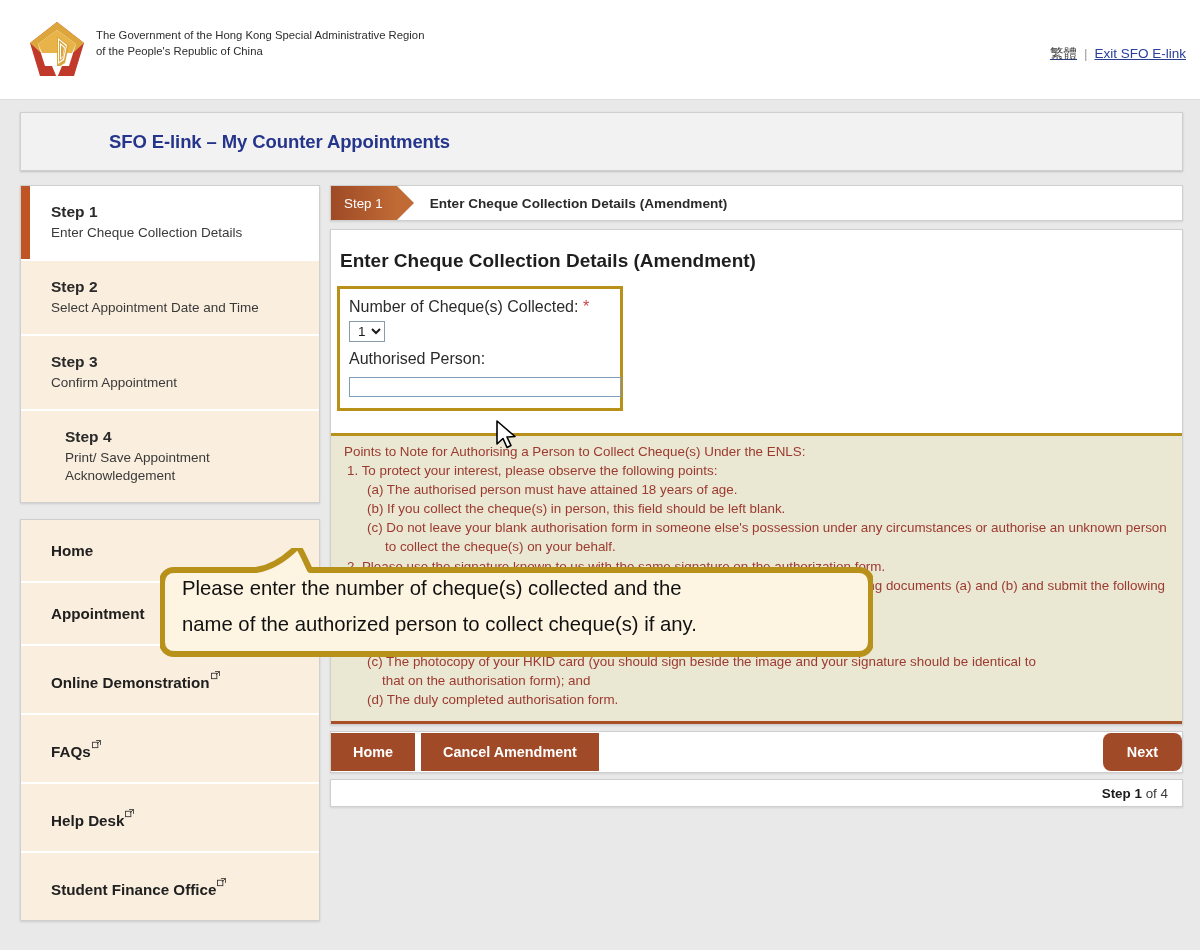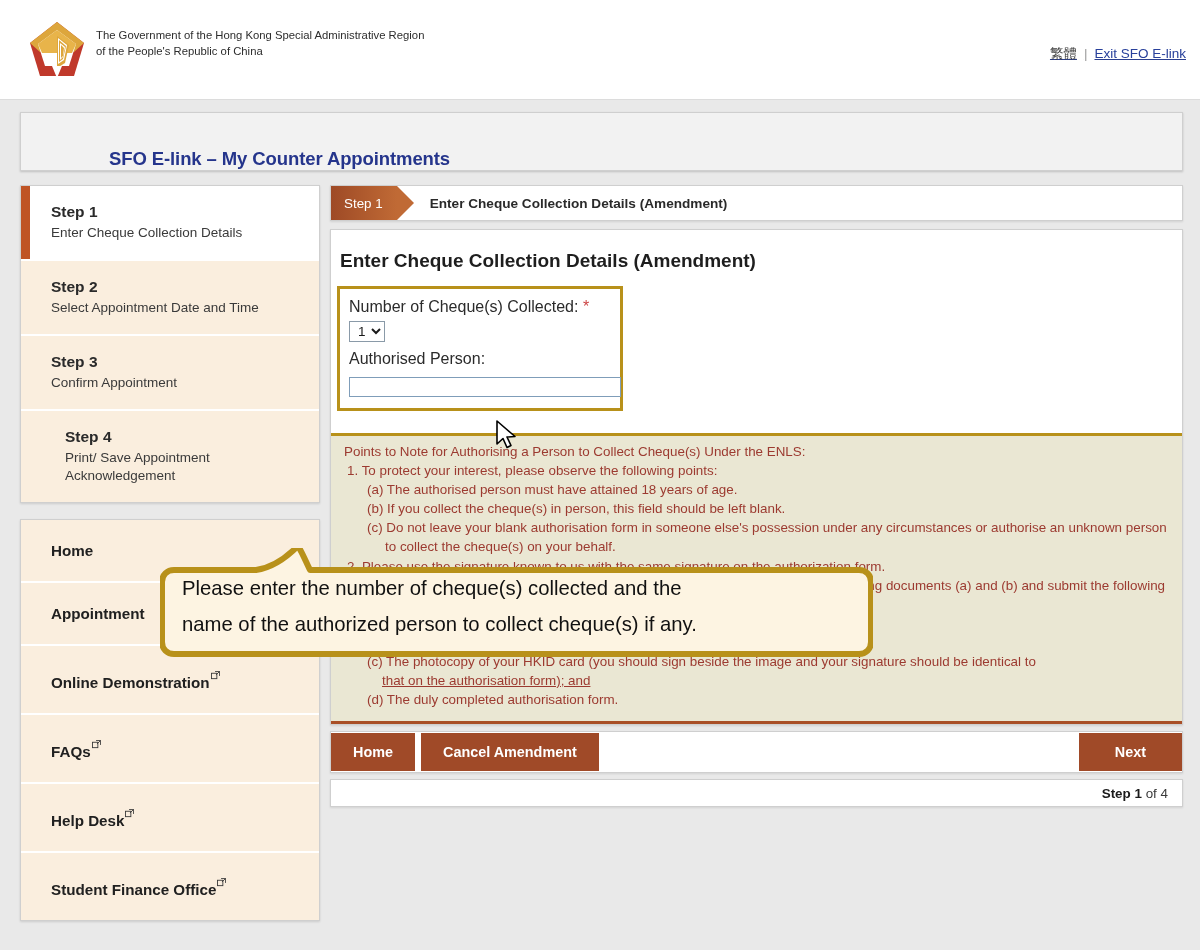--- a/index.html
+++ b/index.html
@@ -48,21 +48,21 @@
     background: #e9e9e9;
   }
 
   
   .banner {
     position: absolute; left: 20px; top: 12px;
     width: 1163px; height: 59px;
     background: #f2f2f2;
     border: 1px solid #cfcfcf;
     box-shadow: 0 1px 2px rgba(0,0,0,.18);
-    display: flex; align-items: flex-end;
+    display: flex; align-items: center;
   }
   .banner-accent { width: 52px; background: #e2a940; }
   .banner-title {
     flex: 1; display: flex; align-items: center; padding-left: 36px;
     font-size: 18.5px; font-weight: bold; color: #25358c;
     letter-spacing: -0.1px;
   }
 
   
   .sidebar {
@@ -187,41 +187,41 @@
     background: #eae7d3;
     border-top: 3px solid #b8911a;
     padding: 6px 10px 12px 10px;
     color: #9c3a30;
     font-size: 13.4px;
     line-height: 19.1px;
   }
   .notes .lead { padding-left: 3px; }
   .n1 { padding-left: 20px; text-indent: -14px; }
   .n2 { padding-left: 44px; text-indent: -18px; }
-  .n3 { padding-left: 58px; text-indent: -17px; text-decoration: underline; }
+  .n3 { padding-left: 58px; text-indent: -17px; }
   .panel-btm-rule { height: 3px; background: #a94f27; }
 
   .btnbar {
     margin-top: 6px;
     background: #ffffff;
     border: 1px solid #cfcfcf;
     height: 42px;
     display: flex; align-items: stretch;
     box-shadow: 0 1px 2px rgba(0,0,0,.10);
   }
   .btn {
     background: #a04a28;
     color: #ffffff;
     font-size: 14.4px; font-weight: bold;
     display: flex; align-items: center; justify-content: center;
     padding: 0 22px;
     margin: 1px 0;
   }
   .btn.gap { margin-left: 6px; }
-  .btn.right { margin-left: auto; padding: 0 36px; }
+  .btn.right { margin-left: auto; padding: 0 24px; border-radius: 8px; }
 
   .stepbar {
     margin-top: 6px;
     background: #ffffff;
     border: 1px solid #cfcfcf;
     height: 28px;
     display: flex; align-items: center; justify-content: flex-end;
     padding-right: 14px;
     font-size: 13.4px; color: #3a3a3a;
     box-shadow: 0 1px 2px rgba(0,0,0,.10);

